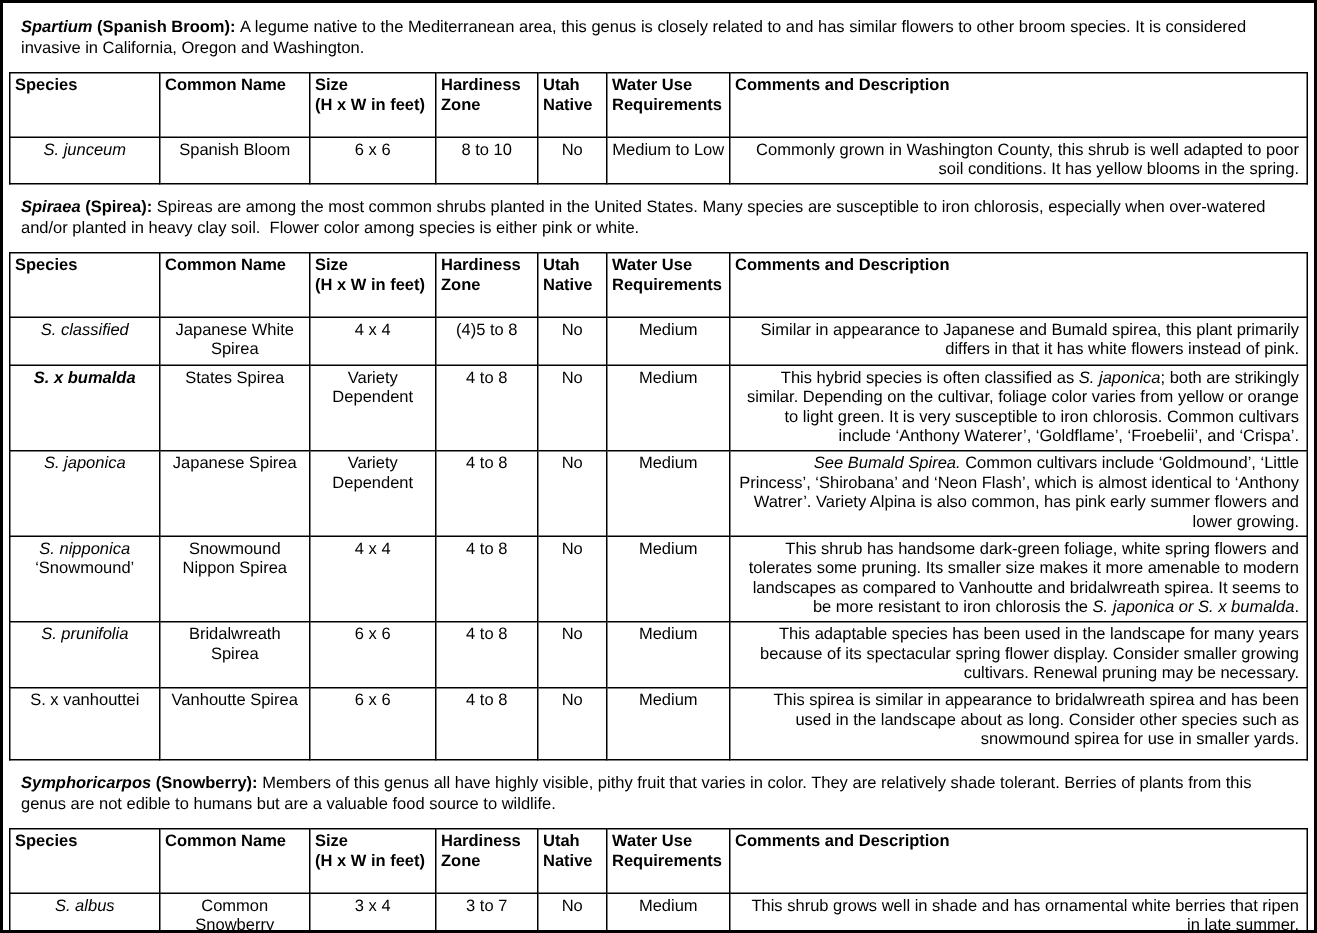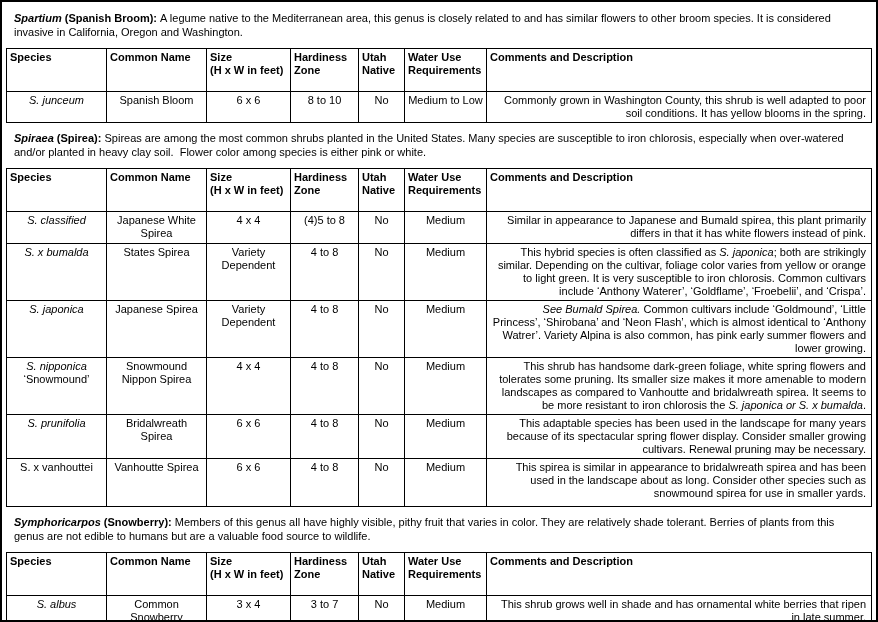--- a/index.html
+++ b/index.html
@@ -130,21 +130,21 @@
         <tr style="height:32px">
           <td><span style="font-style: italic;">S. classified</span></td>
           <td>Japanese White Spirea</td>
           <td>4 x 4</td>
           <td>(4)5 to 8</td>
           <td>No</td>
           <td>Medium</td>
           <td class="comments"><span>Similar in appearance to Japanese and Bumald spirea, this plant primarily differs in that it has white flowers instead of pink.</span></td>
         </tr>
         <tr style="height:51px">
-          <td><span style="font-style: italic;">S. x bumalda</span></td>
+          <td><span style="font-style: italic; font-weight: bold;">S. x bumalda</span></td>
           <td>States Spirea</td>
           <td>Variety Dependent</td>
           <td>4 to 8</td>
           <td>No</td>
           <td>Medium</td>
           <td class="comments"><span>This hybrid species is often classified as </span><span style="font-style: italic;">S. japonica</span><span>; both are strikingly similar. Depending on the cultivar, foliage color varies from yellow or orange to light green. It is very susceptible to iron chlorosis. Common cultivars include ‘Anthony Waterer’, ‘Goldflame’, ‘Froebelii’, and ‘Crispa’.</span></td>
         </tr>
         <tr style="height:42px">
           <td><span style="font-style: italic;">S. japonica</span></td>
           <td>Japanese Spirea</td>

